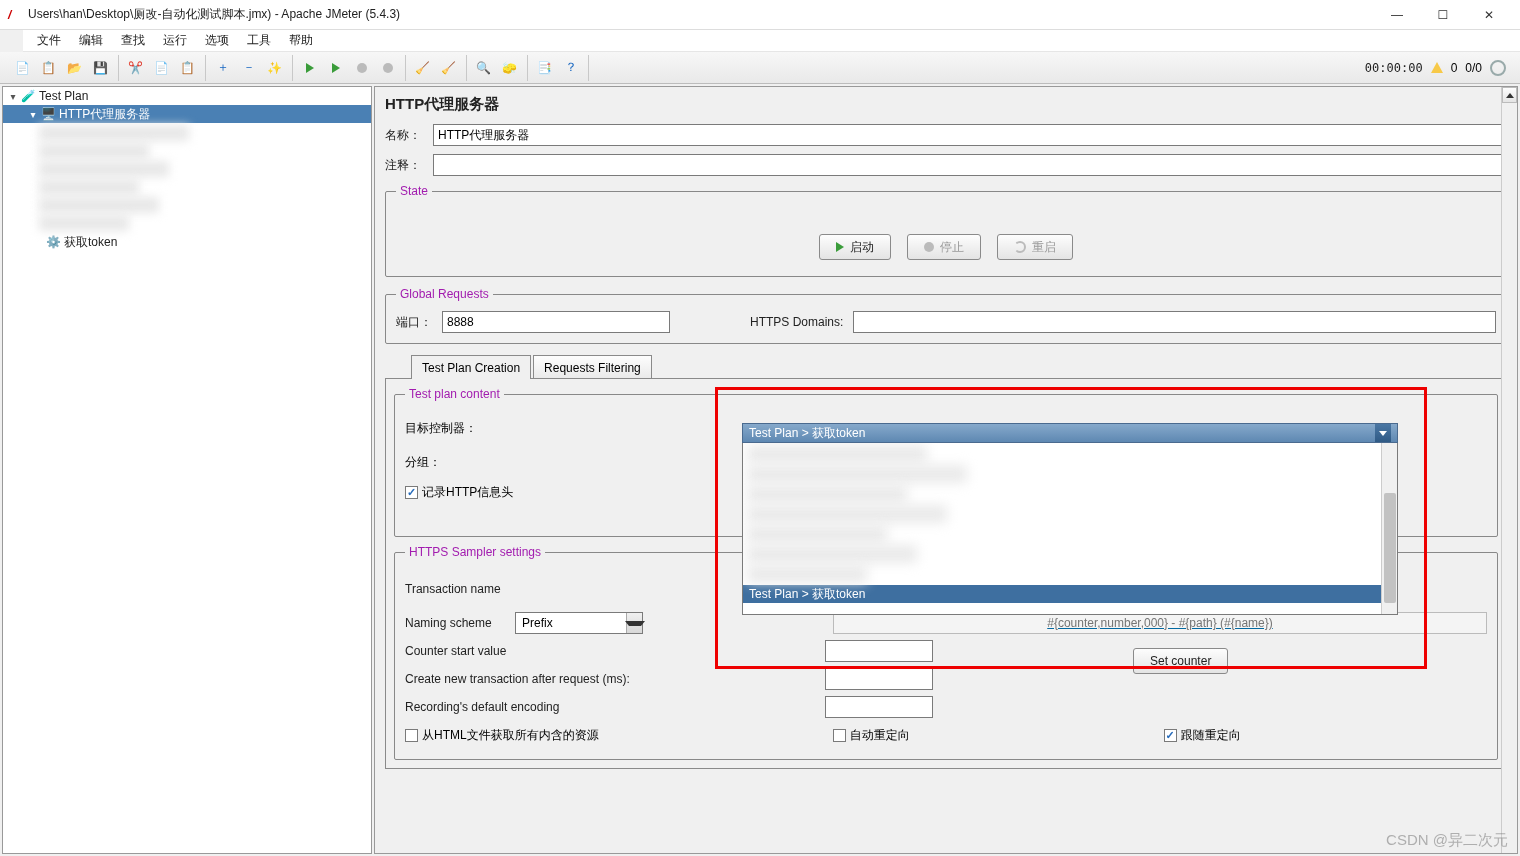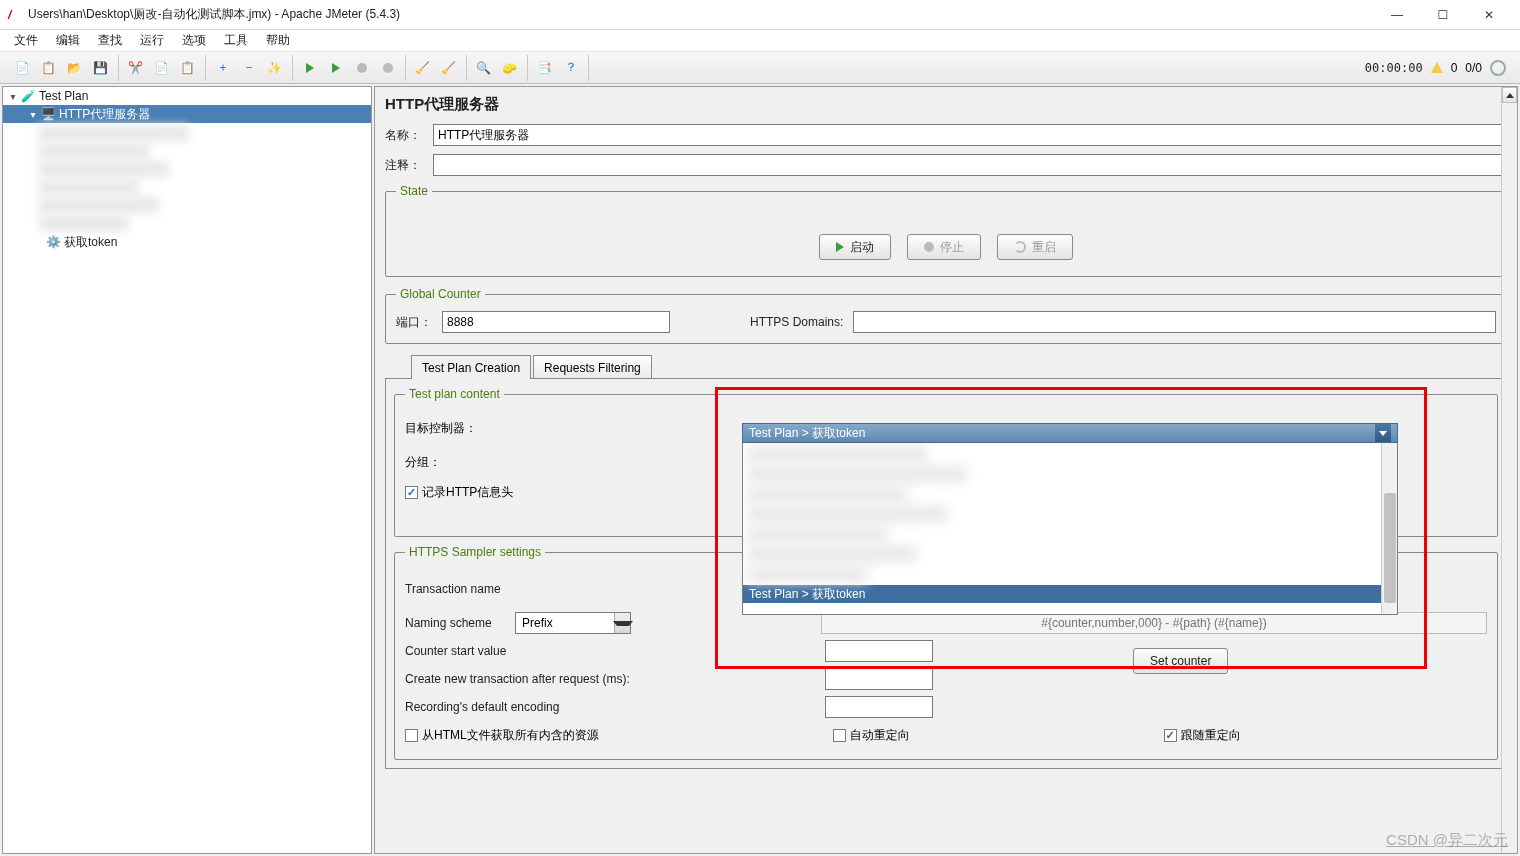--- a/index.html
+++ b/index.html
@@ -4,21 +4,21 @@
 <style>
 * { box-sizing: border-box; margin: 0; padding: 0; font-family: "Microsoft YaHei", "Segoe UI", Tahoma, sans-serif; font-size: 12px; }
 body { background: #f0f0f0; width: 1520px; height: 856px; overflow: hidden; position: relative; }
 .titlebar { height: 30px; background: #fff; display: flex; align-items: center; padding: 0 8px; border-bottom: 1px solid #ddd; }
 .titlebar .feather { width: 14px; height: 14px; margin-right: 6px; display:inline-block; }
 .titlebar .feather::before { content:"/"; color:#c00; font-style:italic; font-weight:bold; }
 .titlebar-text { flex: 1; color: #222; }
 .win-controls { display: flex; gap: 0; }
 .win-btn { width: 46px; height: 30px; display: flex; align-items: center; justify-content: center; color: #333; }
 
-.menubar { height: 22px; background: #fff; display: flex; align-items: center; padding: 0 6px; gap: 2px; border-bottom: 1px solid #e6e6e6; }
+.menubar { height: 22px; background: #fff; display: flex; align-items: center; padding: 0 6px; gap: 2px; border-bottom: 1px solid #e6e6e6; margin-left: 23px; }
 .menu-item { padding: 2px 8px; color: #222; }
 
 .toolbar { height: 32px; background: linear-gradient(#f7f7f7,#e9e9e9); border-bottom: 1px solid #bcbcbc; display: flex; align-items: center; padding: 0 6px; }
 .tb-group { display: flex; align-items: center; gap: 4px; padding: 0 6px; border-right: 1px solid #c8c8c8; height: 26px; }
 .tb-group:last-child { border-right: none; }
 .tb-btn { width: 22px; height: 22px; display: flex; align-items: center; justify-content: center; border: 1px solid transparent; border-radius: 2px; }
 .tb-spacer { flex: 1; }
 .tb-right { display: flex; align-items: center; gap: 8px; padding-right: 8px; }
 .tb-time { color: #222; font-family: monospace; }
 .warn-tri { width:0;height:0;border-left:6px solid transparent;border-right:6px solid transparent;border-bottom:11px solid #f7c948; display:inline-block; }
@@ -34,21 +34,21 @@
 
 .detail-panel { flex: 1; background: #f0f0f0; margin: 2px 2px 2px 0; border: 1px solid #999; overflow-y: auto; position: relative; padding: 8px 10px; }
 .panel-title { font-size: 15px; font-weight: bold; color: #222; margin-bottom: 10px; }
 .form-row { display: flex; align-items: center; margin-bottom: 8px; gap: 4px; }
 .form-row label { width: 44px; color: #222; }
 .text-input { flex: 1; height: 22px; border: 1px solid #7a7a7a; background: #fff; padding: 0 4px; }
 .text-input.short { flex: none; width: 228px; }
 .text-input.med { flex: none; width: 108px; }
 
 fieldset { border: 1px solid #888; border-radius: 2px; margin-bottom: 10px; padding: 10px; background: #f0f0f0; }
-legend { padding: 0 4px; color: #4d7c0f; }
+legend { padding: 0 4px; color: #a21caf; }
 .state-btns { display: flex; justify-content: center; gap: 16px; padding: 6px 0; }
 .btn { display: inline-flex; align-items: center; gap: 6px; height: 26px; padding: 0 16px; border: 1px solid #8a8a8a; background: linear-gradient(#fdfdfd,#e4e4e4); border-radius: 3px; color: #222; margin-top: 20px; }
 .btn.disabled { color: #999; }
 .play-tri { width:0;height:0;border-top:5px solid transparent;border-bottom:5px solid transparent;border-left:8px solid #3a9c3a; }
 .stop-circ { width:10px;height:10px;border-radius:50%;background:#bbb; }
 .reload-arc { width:12px;height:12px;border:2px solid #bbb;border-radius:50%;border-left-color:transparent; }
 
 .global-row { display: flex; align-items: center; gap: 10px; justify-content: center; }
 .global-row label { color: #222; }
 
@@ -75,23 +75,23 @@
 .dd-item.sel { background: #3e6fa0; color: #fff; }
 .dd-blur { filter: blur(6px); background: #eaeaea; margin: 2px 20px 2px 4px; }
 
 .redbox { position: absolute; border: 3px solid #e00; pointer-events: none; }
 
 .check { width: 13px; height: 13px; border: 1px solid #7a7a7a; background: #fff; display: inline-flex; align-items: center; justify-content: center; margin-right: 4px; }
 .check.on::after { content: "✓"; font-size: 11px; color: #2a6dbb; font-weight: bold; line-height: 1; }
 
 .sampler-row { display: flex; align-items: center; height: 28px; padding: 4px 0; }
 .sampler-row .lbl { width: 240px; color: #222; }
-.placeholder-input { color: #0f172a; text-align: center; flex: 1; height: 22px; border: 1px solid #bbb; background: #f4f4f4; padding: 0 4px; }
-
-.watermark { position: absolute; right: 12px; bottom: 6px; color: rgba(120,120,120,0.55); font-size: 15px; text-decoration: underline; }
+.placeholder-input { color: #0369a1; text-align: center; flex: 1; height: 22px; border: 1px solid #bbb; background: #f4f4f4; padding: 0 4px; text-decoration: underline; }
+
+.watermark { position: absolute; right: 12px; bottom: 6px; color: rgba(120,120,120,0.55); font-size: 15px; }
 
 .scrollbar-v { position: absolute; right: 0; top: 0; width: 16px; height: 100%; background: #f0f0f0; border-left: 1px solid #ccc; }
 .scroll-btn { height: 16px; display:flex;align-items:center;justify-content:center; background: linear-gradient(#fdfdfd,#e4e4e4); border:1px solid #bbb; }
 </style>
 </head>
 <body>
 
 <div class="titlebar">
   <span class="feather"></span>
   <span class="titlebar-text">Users\han\Desktop\厕改-自动化测试脚本.jmx) - Apache JMeter (5.4.3)</span>
@@ -214,21 +214,21 @@
             <span>停止</span>
           </div>
         <div class="btn disabled">
             <span class="reload-arc"></span>
             <span>重启</span>
           </div>
       </div>
     </fieldset>
 
     <fieldset>
-      <legend>Global Counter</legend>
+      <legend>Global Requests</legend>
       <div class="global-row">
         <label>端口：</label>
         <input class="text-input short" value="8888" style="">
         <div style="width:60px"></div>
         <label>HTTPS Domains:</label>
         <input class="text-input" value="" style="">
       </div>
     </fieldset>
 
     <div class="tabs">
@@ -252,21 +252,21 @@
       </fieldset>
 
       <fieldset class="inner">
         <legend>HTTPS Sampler settings</legend>
 
         <div class="sampler-row" style="height:40px">
           <span class="lbl">Transaction name</span>
         </div>
         <div class="sampler-row">
           <span class="lbl" style="width:110px">Naming scheme</span>
-          <div class="combo" style="width:116px">
+          <div class="combo" style="width:128px">
             <span>Prefix</span>
             <span style="flex:1"></span>
             <span class="arrow">
                 <span class="arrow-down"></span>
               </span>
           </div>
           <div style="width:190px"></div>
           <input class="placeholder-input" readonly="" placeholder="#{counter,number,000} - #{path} (#{name})" style="">
         </div>
         <div class="sampler-row">

